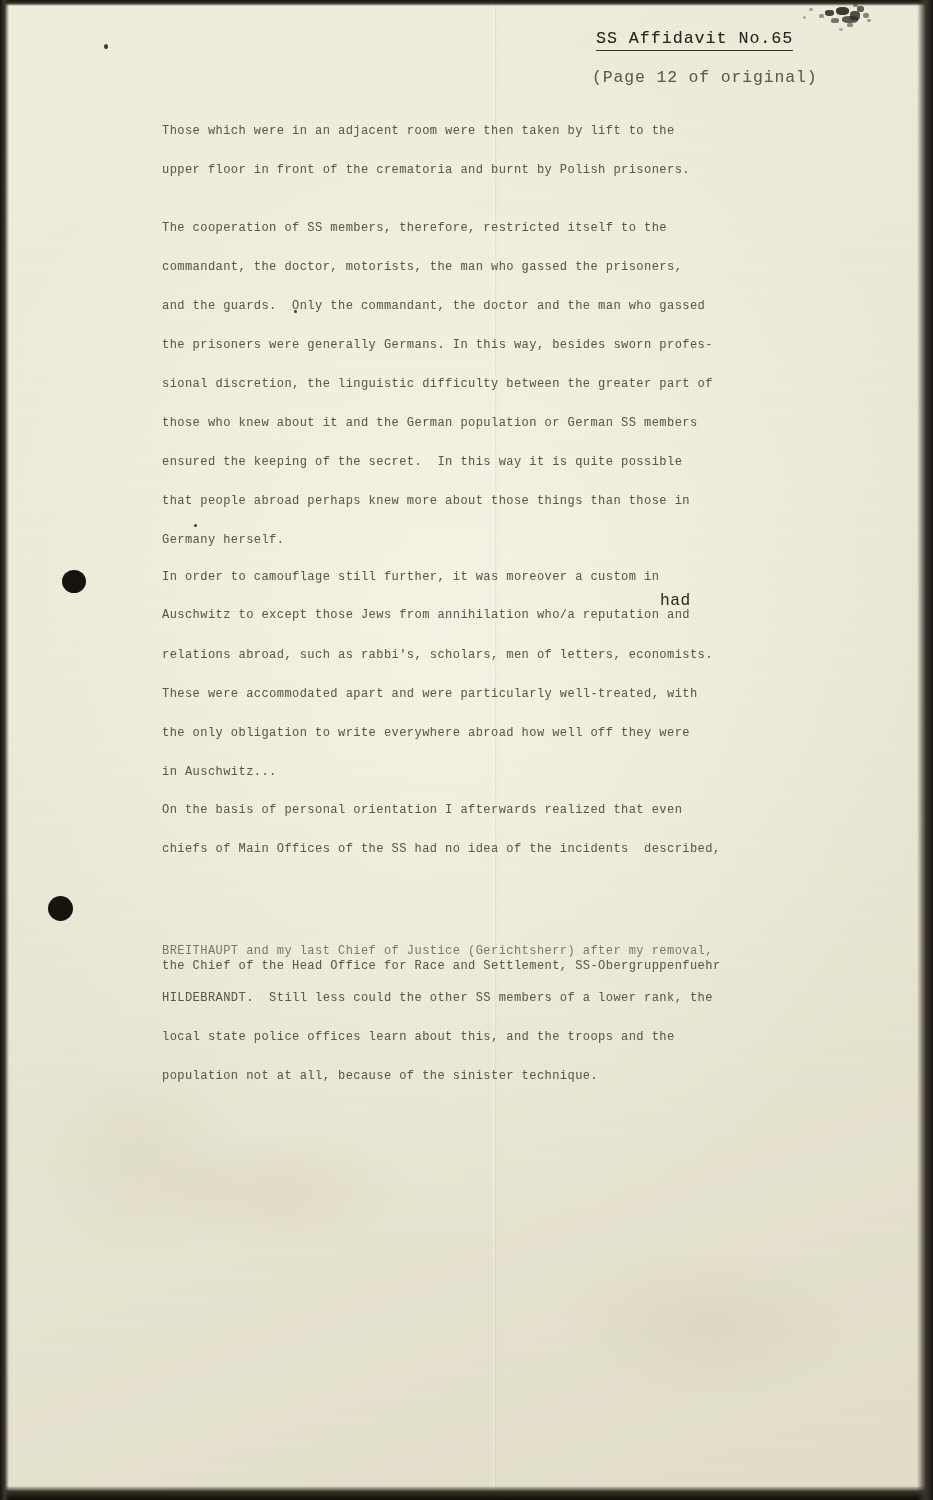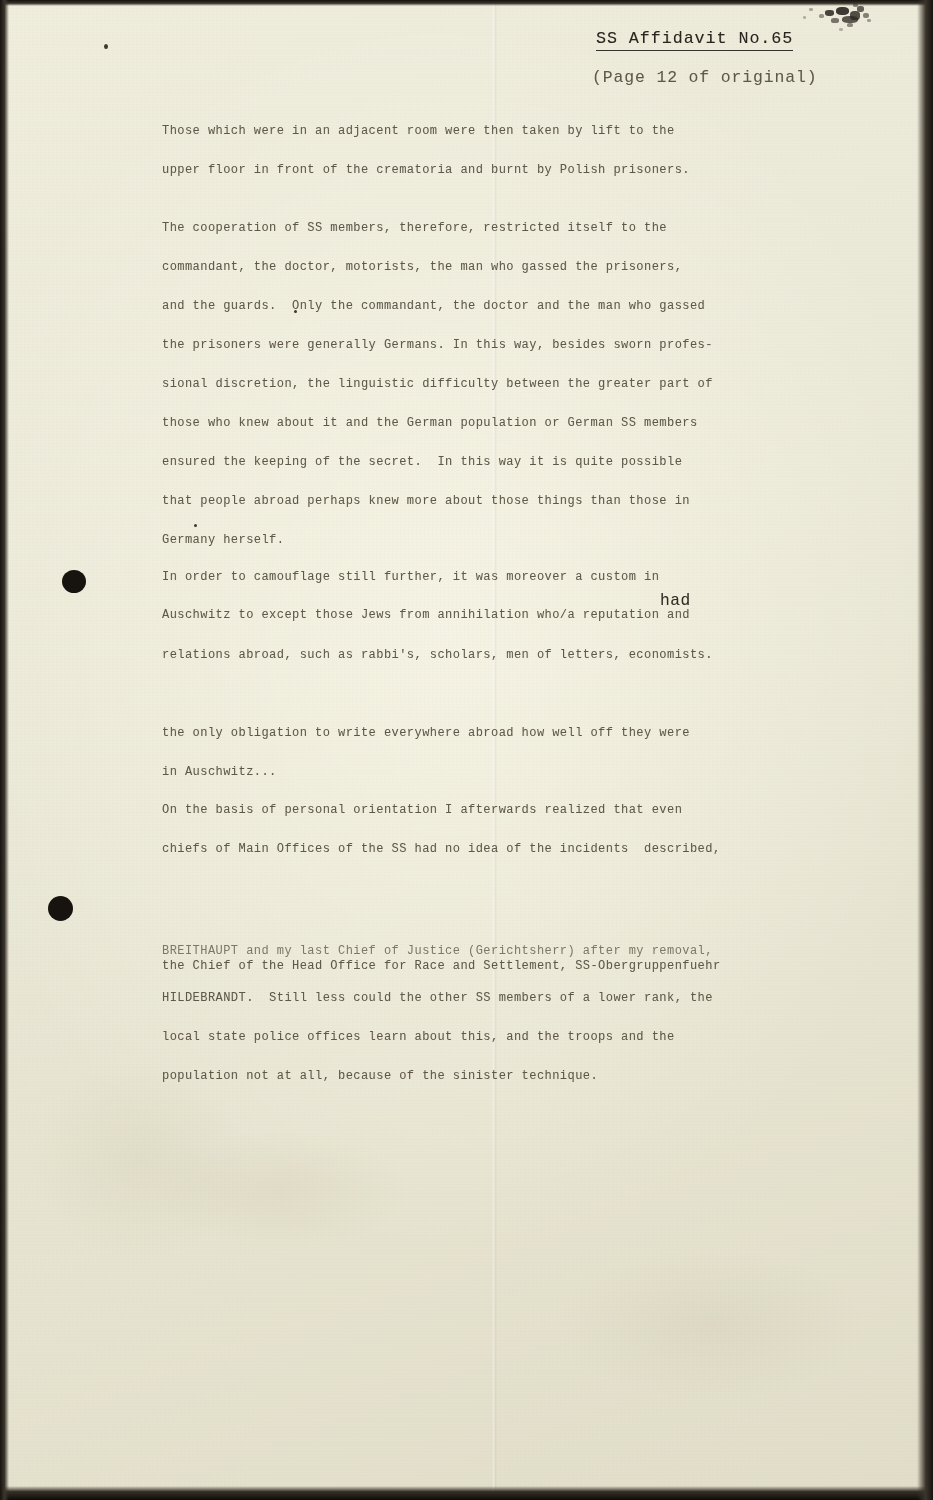--- a/index.html
+++ b/index.html
@@ -167,20 +167,21 @@
     <div class="typed line f-lite" style="top:377px;">sional discretion, the linguistic difficulty between the greater part of</div>
     <div class="typed line f-lite" style="top:416px;">those who knew about it and the German population or German SS members</div>
     <div class="typed line f-lite" style="top:455px;">ensured the keeping of the secret.  In this way it is quite possible</div>
     <div class="typed line f-lite" style="top:494px;">that people abroad perhaps knew more about those things than those in</div>
     <div class="typed line f-lite" style="top:533px;">Germany herself.</div>
 
     <div class="typed line f-lite" style="top:570px;">In order to camouflage still further, it was moreover a custom in</div>
     <div class="ins f-lite" style="left:660px;top:592px;">had</div>
     <div class="typed line f-lite" style="top:608px;">Auschwitz to except those Jews from annihilation who/a reputation and</div>
     <div class="typed line f-lite" style="top:648px;">relations abroad, such as rabbi's, scholars, men of letters, economists.</div>
+    <div class="typed line f-lite" style="top:687px;">These were accommodated apart and were particularly well-treated, with</div>
     <div class="typed line f-lite" style="top:726px;">the only obligation to write everywhere abroad how well off they were</div>
     <div class="typed line f-lite" style="top:765px;font-family:Liberation Mono, monospace;">in Auschwitz...</div>
 
     <div class="typed line f-lite" style="top:803px;">On the basis of personal orientation I afterwards realized that even</div>
     <div class="typed line f-lite" style="top:842px;">chiefs of Main Offices of the SS had no idea of the incidents  described,</div>
     <div class="typed line f-faint" style="top:944px;">BREITHAUPT and my last Chief of Justice (Gerichtsherr) after my removal,</div>
     <div class="typed line f-lite" style="top:959px;">the Chief of the Head Office for Race and Settlement, SS-Obergruppenfuehr</div>
     <div class="typed line f-lite" style="top:991px;">HILDEBRANDT.  Still less could the other SS members of a lower rank, the</div>
     <div class="typed line f-lite" style="top:1030px;">local state police offices learn about this, and the troops and the</div>
     <div class="typed line f-lite" style="top:1069px;">population not at all, because of the sinister technique.</div>

